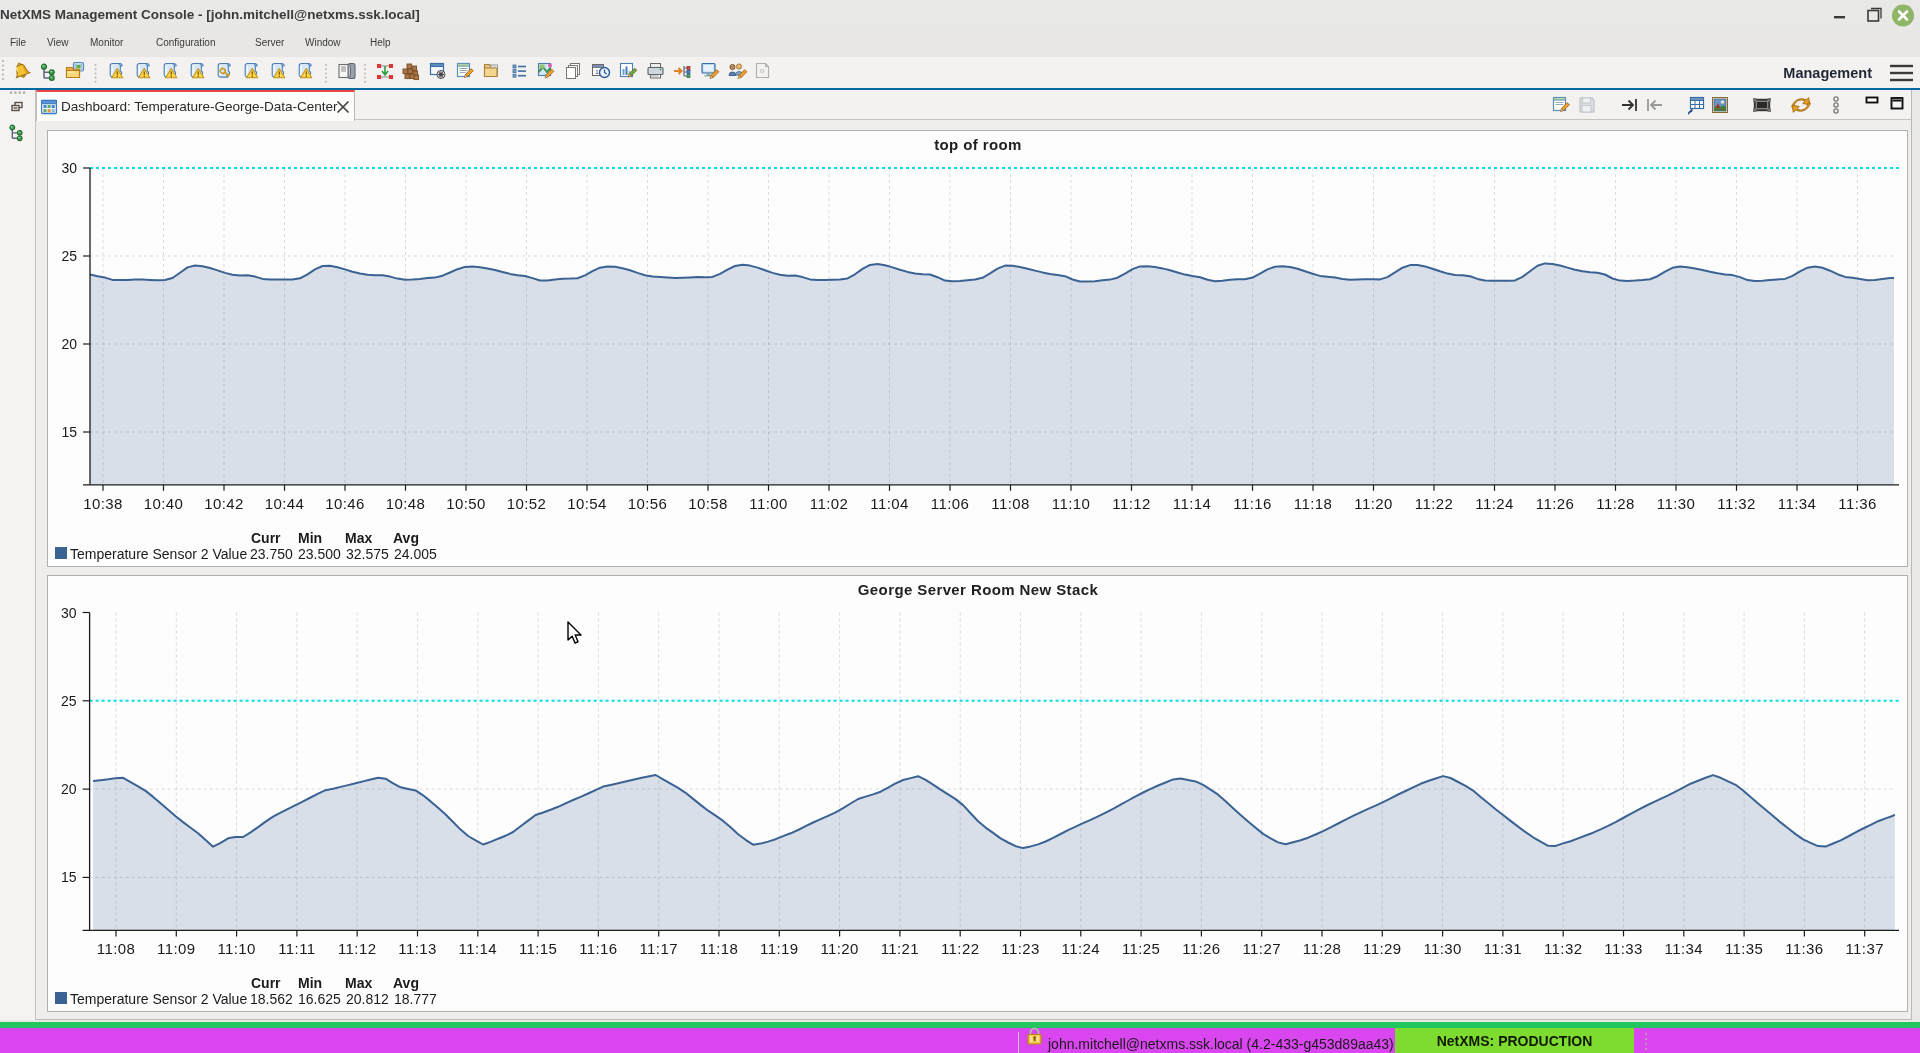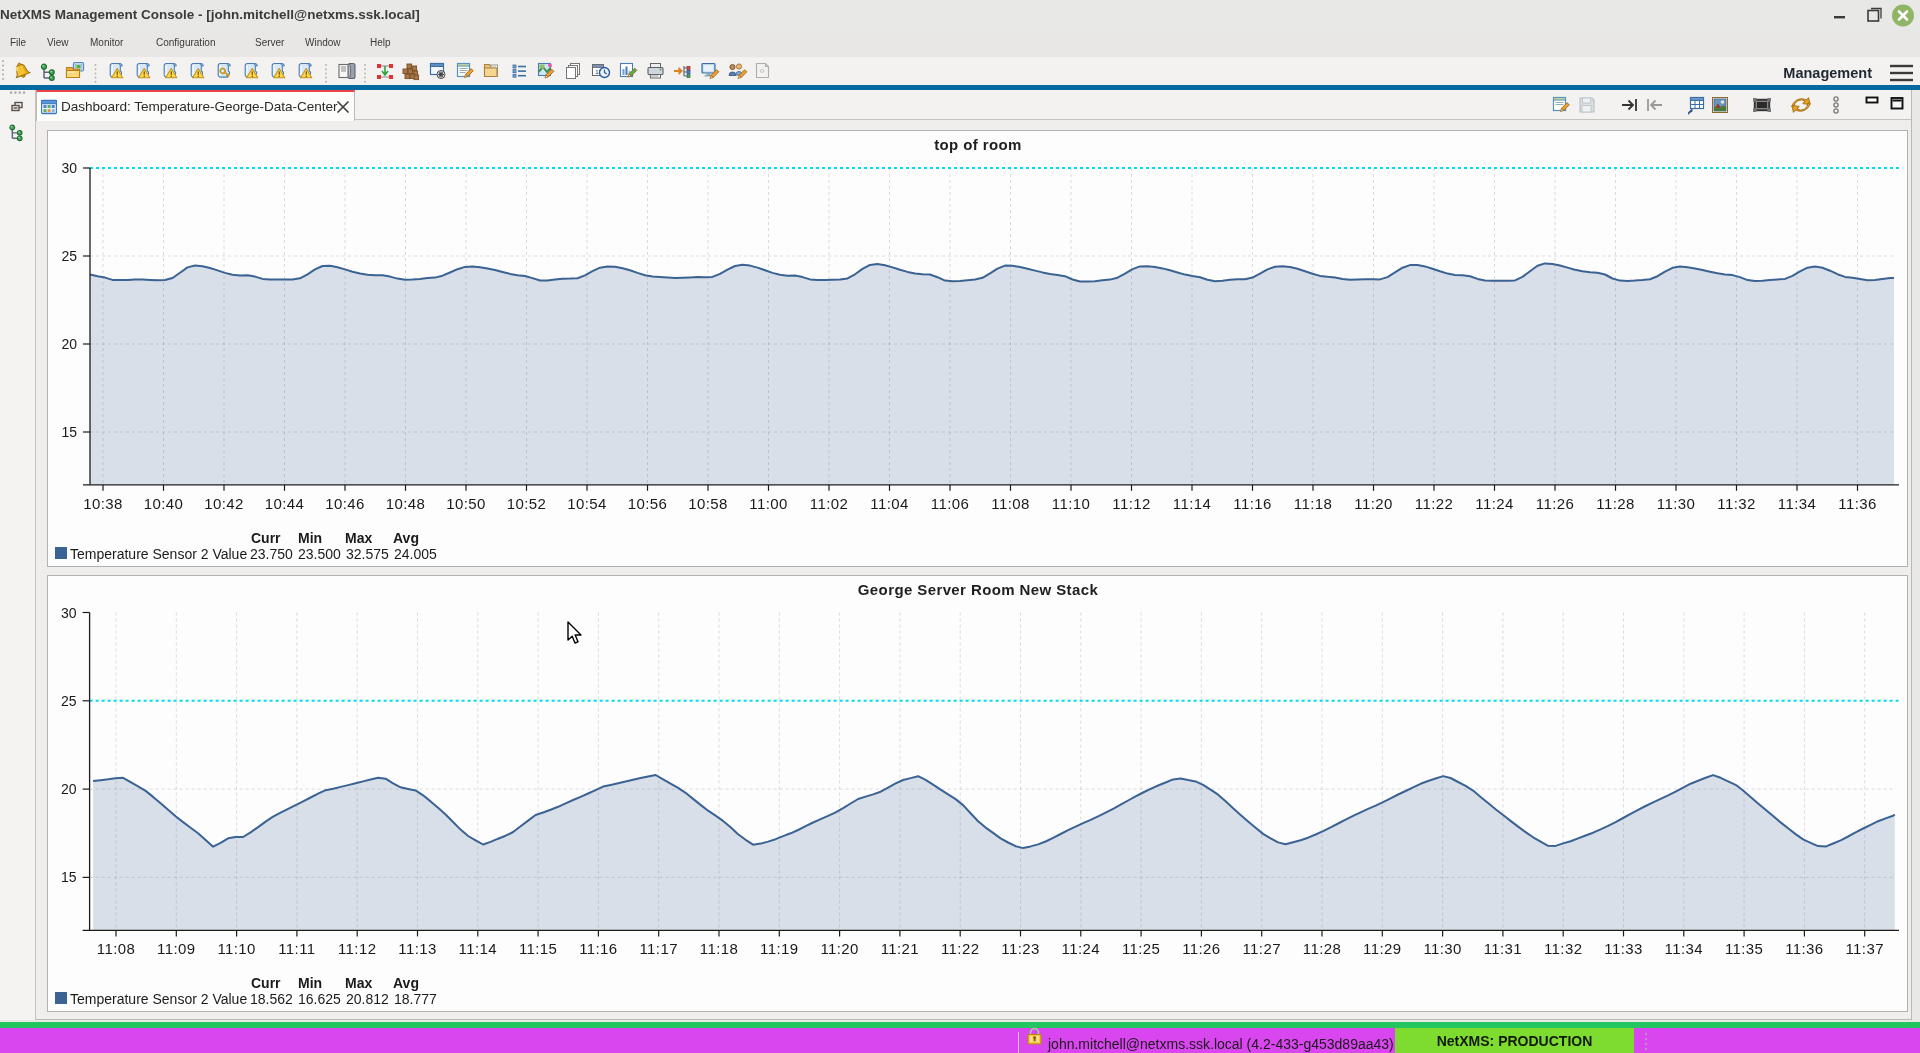--- a/index.html
+++ b/index.html
@@ -26,21 +26,21 @@
 <div class="abs" style="left:0;top:30px;width:1920px;height:27px;background:#e8e7e5;font-size:10px;color:#3a3a3a">
     <span style="position:absolute;left:10px;top:7px">File</span>
     <span style="position:absolute;left:47px;top:7px">View</span>
     <span style="position:absolute;left:90px;top:7px">Monitor</span>
     <span style="position:absolute;left:156px;top:7px">Configuration</span>
     <span style="position:absolute;left:255px;top:7px">Server</span>
     <span style="position:absolute;left:305px;top:7px">Window</span>
     <span style="position:absolute;left:370px;top:7px">Help</span>
   </div>
 
-<div class="abs" style="left:0;top:57px;width:1920px;height:33px;background:#f3f2f0;border-bottom:5px solid #0369a1">
+<div class="abs" style="left:0;top:57px;width:1920px;height:33px;background:#f3f2f0;border-bottom:2px solid #0369a1">
   <div class="abs" style="right:48px;top:8px;font-size:14.5px;font-weight:bold;color:#1f2733">Management</div>
 </div>
 <svg width="800" height="33" viewBox="0 57 800 33" xmlns="http://www.w3.org/2000/svg" style="position:absolute;left:0;top:57px">
     <circle cx="3" cy="61.0" r="1.1" fill="#b4b1ad"></circle>
     <circle cx="3" cy="65.5" r="1.1" fill="#b4b1ad"></circle>
     <circle cx="3" cy="70.0" r="1.1" fill="#b4b1ad"></circle>
     <circle cx="3" cy="74.5" r="1.1" fill="#b4b1ad"></circle>
     <circle cx="3" cy="79.0" r="1.1" fill="#b4b1ad"></circle>
     <g transform="translate(13,62)">
       <g transform="rotate(-20 9 10)">

